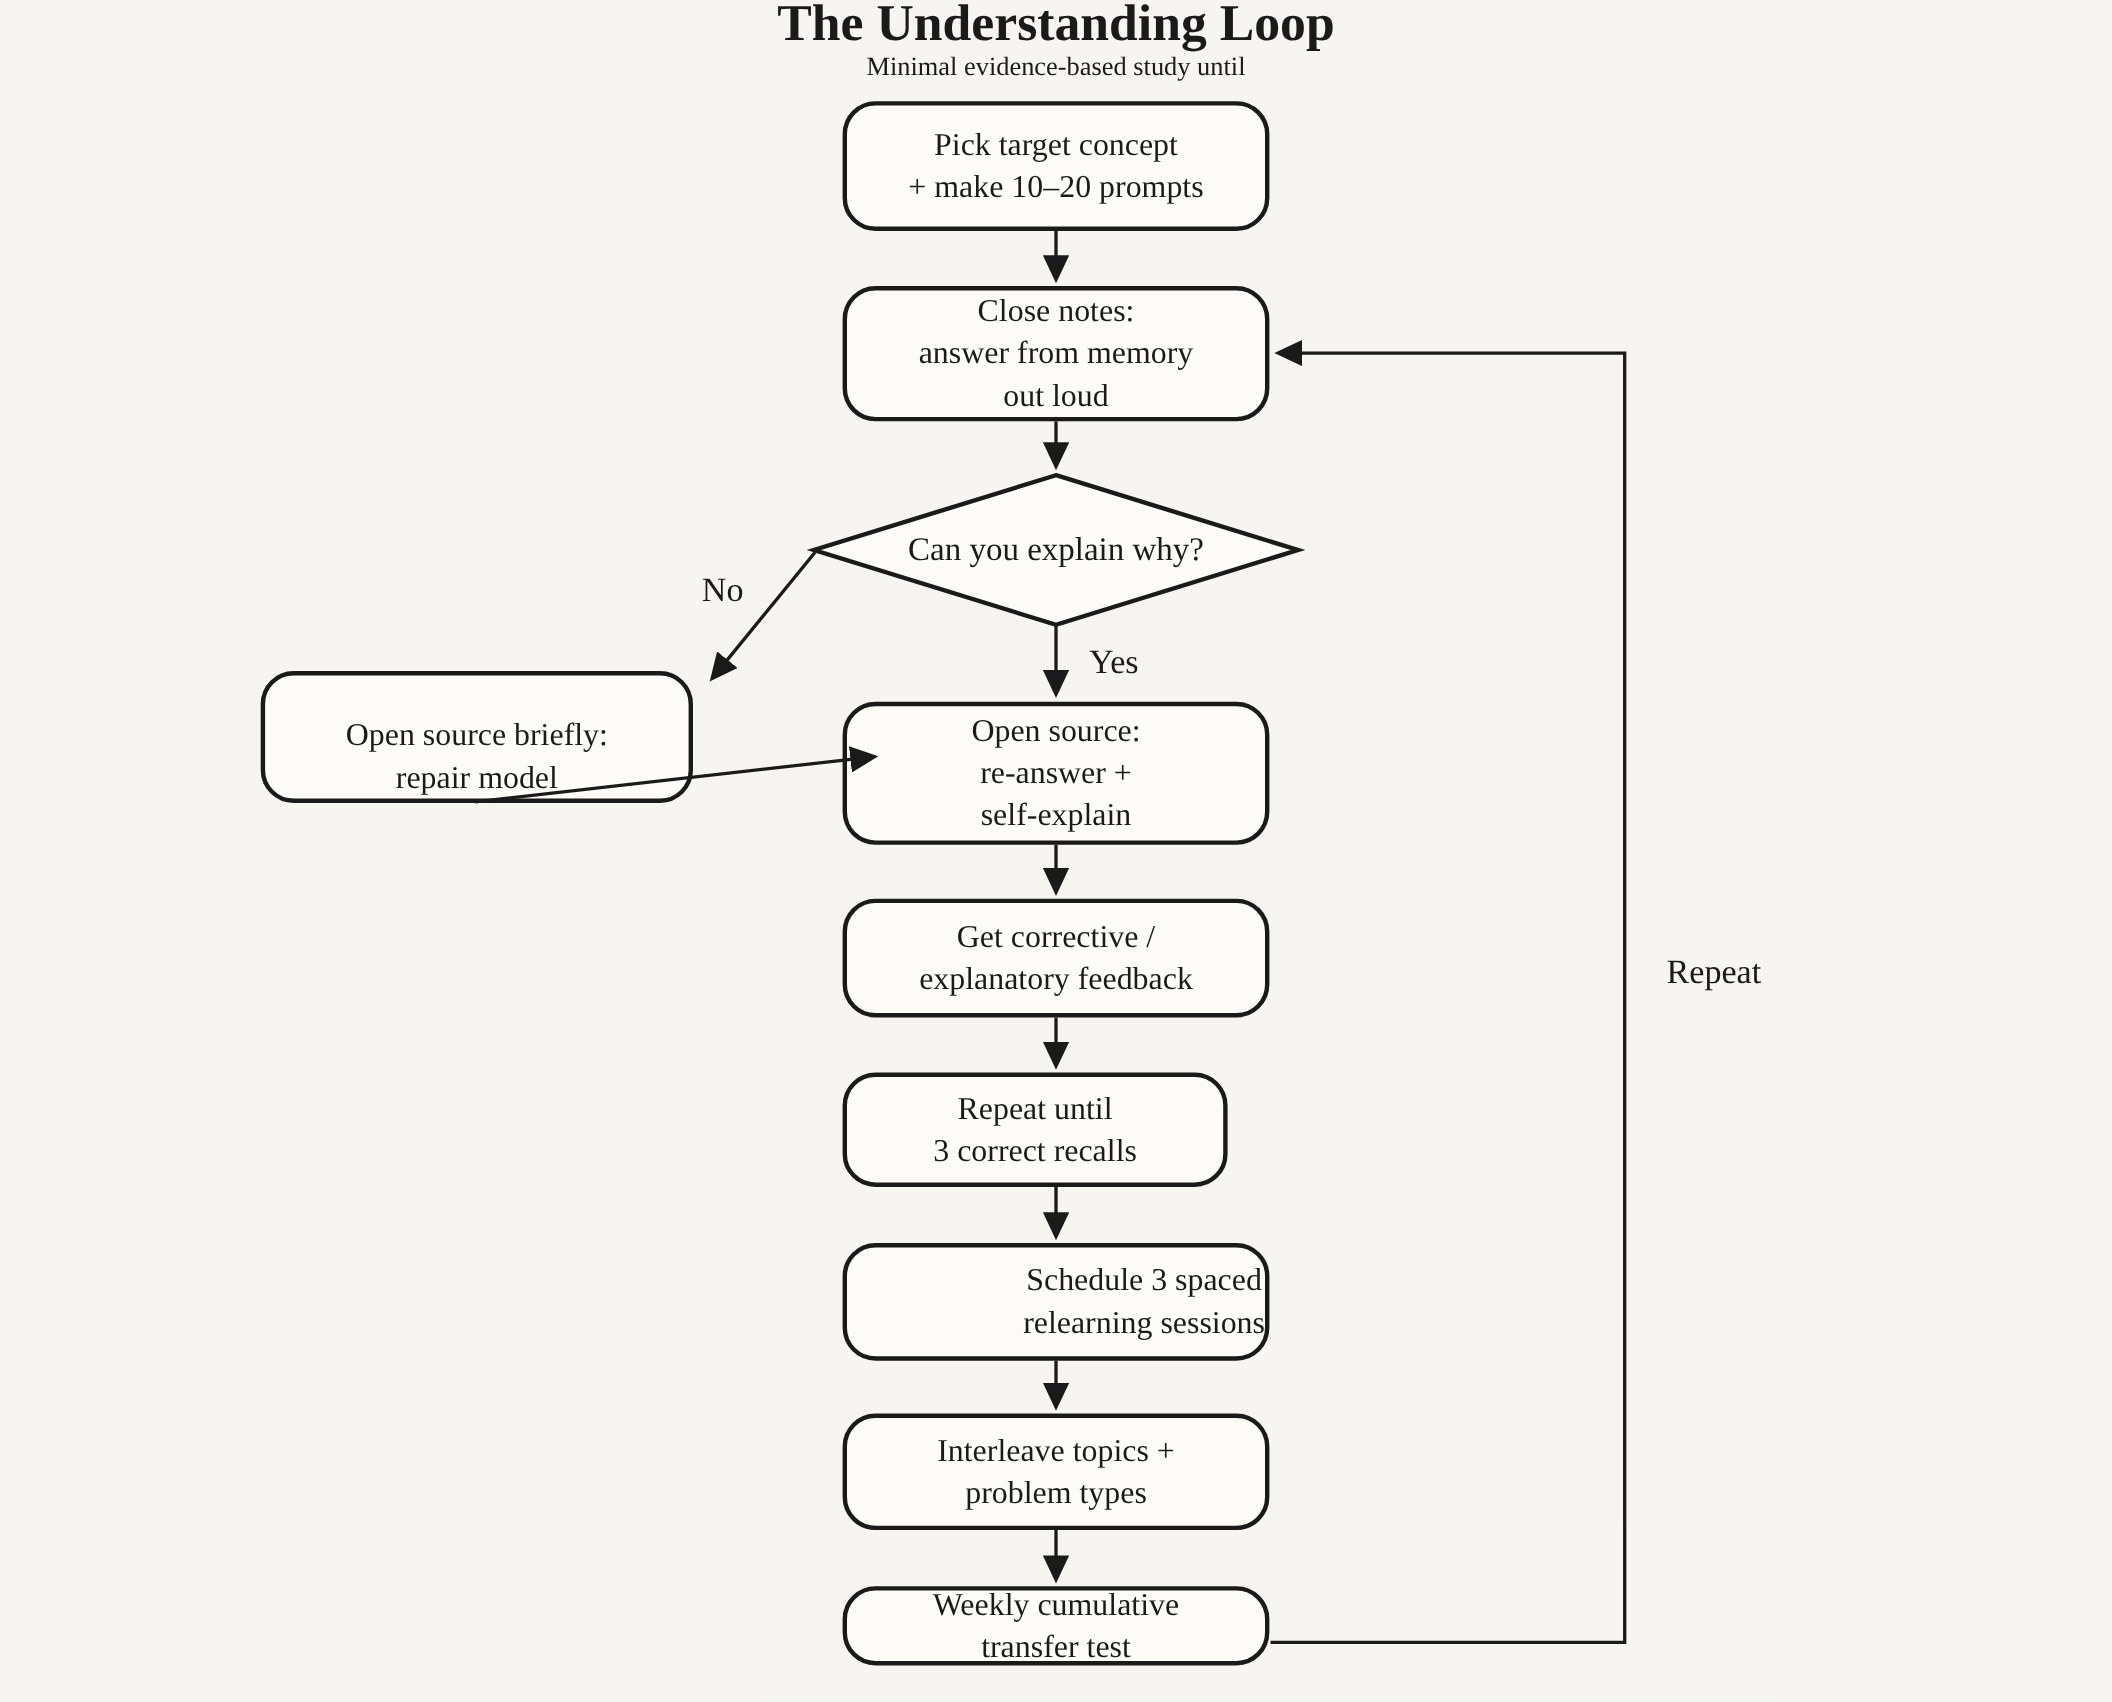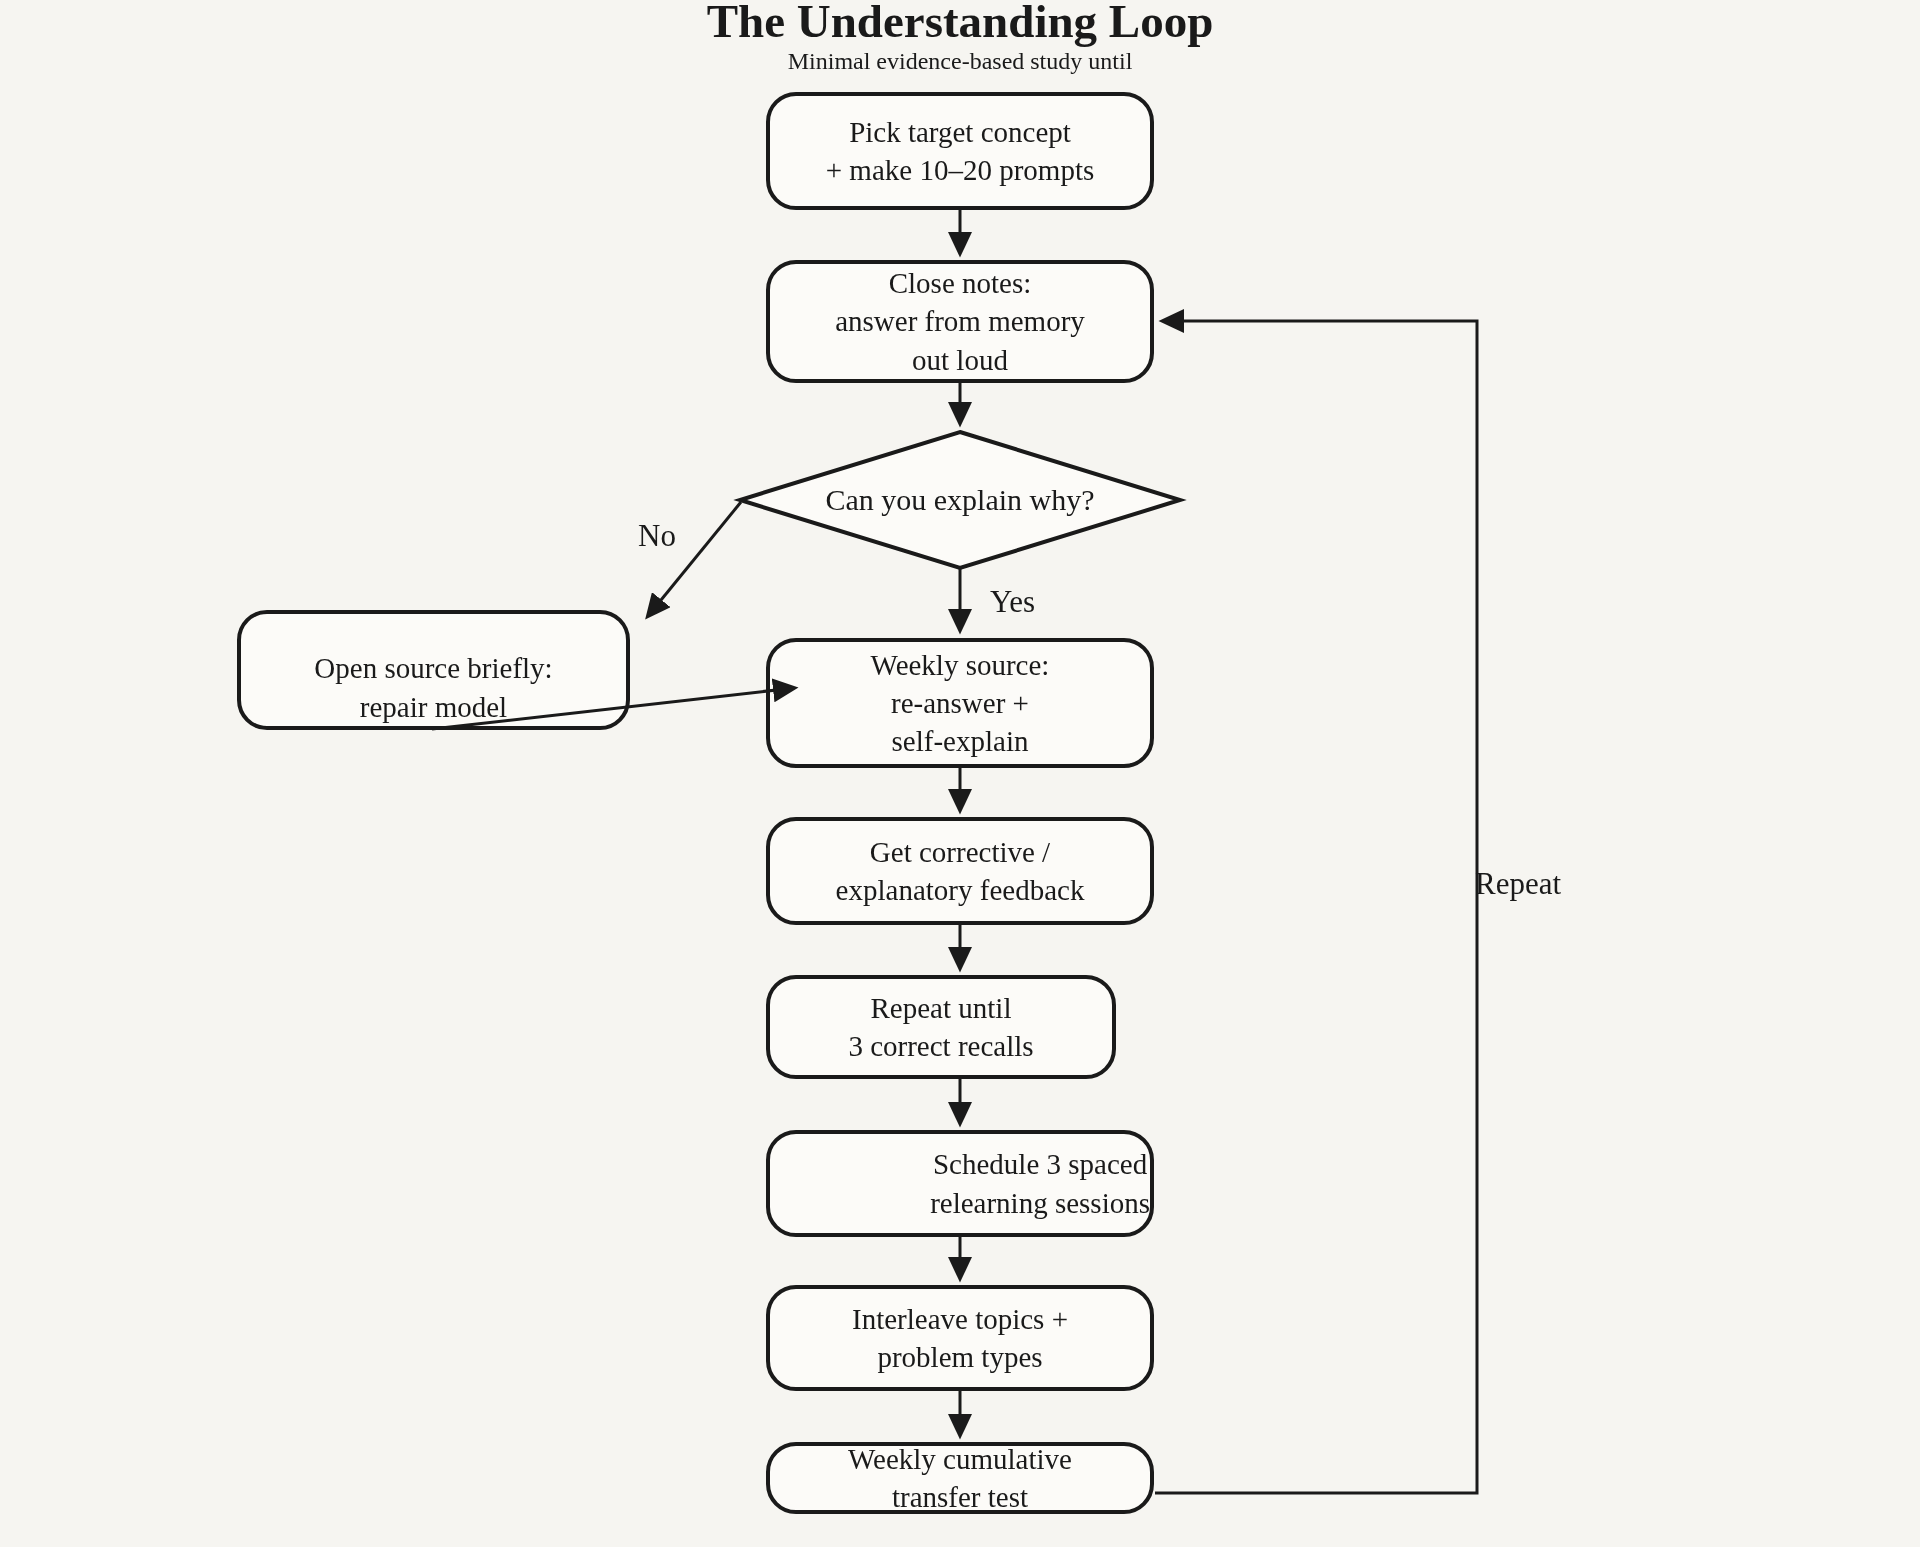--- a/index.html
+++ b/index.html
@@ -53,21 +53,21 @@
   .node-weekly-test   { left: 766px; top: 1442px; width: 388px; height: 72px; }
 
   .diamond-label {
     left: 760px; top: 483px; width: 400px;
     text-align: center;
     font-size: 30px;
   }
   .edge-label { font-size: 31px; }
   .label-no     { left: 612px;  top: 518px; width: 90px; text-align: center; }
   .label-yes    { left: 990px;  top: 584px; }
-  .label-repeat { left: 1475px; top: 866px; }
+  .label-repeat { left: 1515px; top: 866px; }
 
   svg.wires {
     position: absolute;
     left: 0; top: 0;
     width: 1920px; height: 1547px;
     z-index: 2;
     pointer-events: none;
   }
   .wires line, .wires polyline {
     stroke: var(--stroke, #1a1a1a);
@@ -99,21 +99,21 @@
 answer from memory
 out loud</div>
   </div>
 
   <div class="node node-open-source">
     <div class="node-label">Open source briefly:
 repair model</div>
   </div>
 
   <div class="node node-close-source">
-    <div class="node-label">Weekly source:
+    <div class="node-label">Open source:
 re-answer +
 self-explain</div>
   </div>
 
   <div class="node node-feedback">
     <div class="node-label">Get corrective /
 explanatory feedback</div>
   </div>
 
   <div class="node node-repeat-until">

